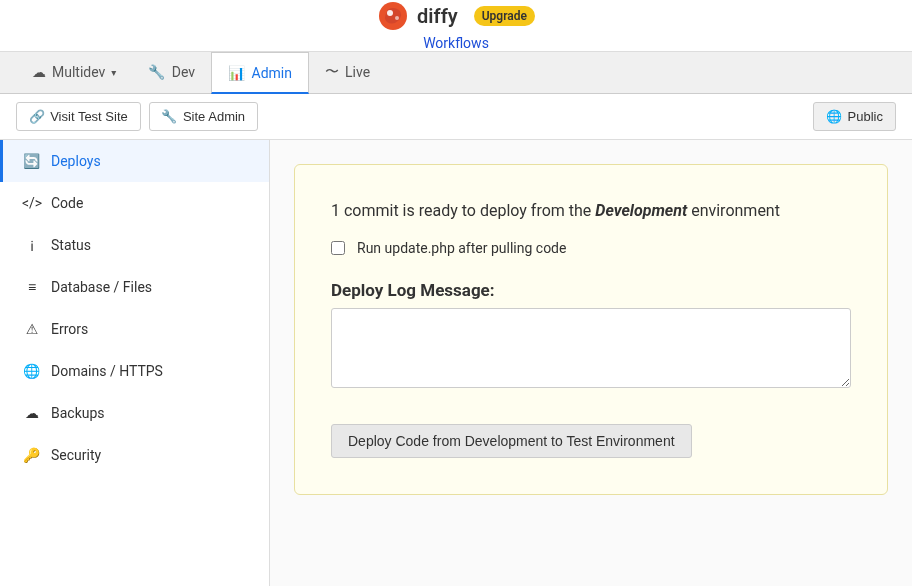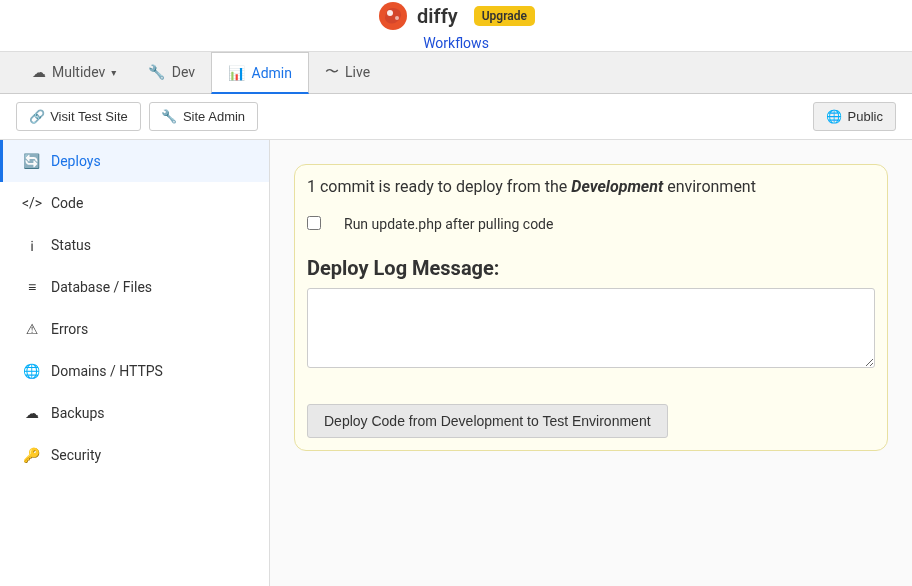--- a/index.html
+++ b/index.html
@@ -28,21 +28,21 @@
       font-size: 20px;
       font-weight: 600;
       color: #333;
     }
     .upgrade-badge {
       background: #f5c518;
       color: #333;
       font-size: 12px;
       font-weight: 600;
       padding: 3px 8px;
-      border-radius: 5px;
+      border-radius: 10px;
       margin-left: 8px;
     }
     .header-spacer { flex: 1; }
     .workflows-link {
       color: #1d4ed8;
       font-size: 14px;
       cursor: pointer;
       text-decoration: none;
     }
 
@@ -156,54 +156,54 @@
       flex: 1;
       padding: 24px;
       background: #fafafa;
       overflow-y: auto;
     }
 
     
     .deploy-panel {
       background: #fffef0;
       border: 1px solid #e8e0a0;
-      border-radius: 12px;
-      padding: 12px;
+      border-radius: 6px;
+      padding: 36px;
       max-width: 680px;
     }
     .deploy-title {
       font-size: 16px;
       font-weight: 400;
       margin-bottom: 20px;
       color: #333;
     }
     .deploy-title strong { font-weight: 700; font-style: italic; }
 
     .checkbox-group {
       display: flex;
       flex-direction: column;
       gap: 10px;
       margin-bottom: 24px;
     }
     .checkbox-item {
       display: flex;
-      align-items: flex-start;
-      gap: 23px;
+      align-items: center;
+      gap: 12px;
       font-size: 14px;
       color: #333;
     }
     .checkbox-item input[type="checkbox"] {
       width: 14px;
       height: 14px;
       cursor: pointer;
     }
 
     .log-label {
       font-weight: 700;
-      font-size: 20px;
+      font-size: 17px;
       margin-bottom: 8px;
       margin-top: 15px;
     }
     .log-textarea {
       width: 100%;
       height: 80px;
       border: 1px solid #ccc;
       border-radius: 3px;
       padding: 8px;
       font-size: 13px;

